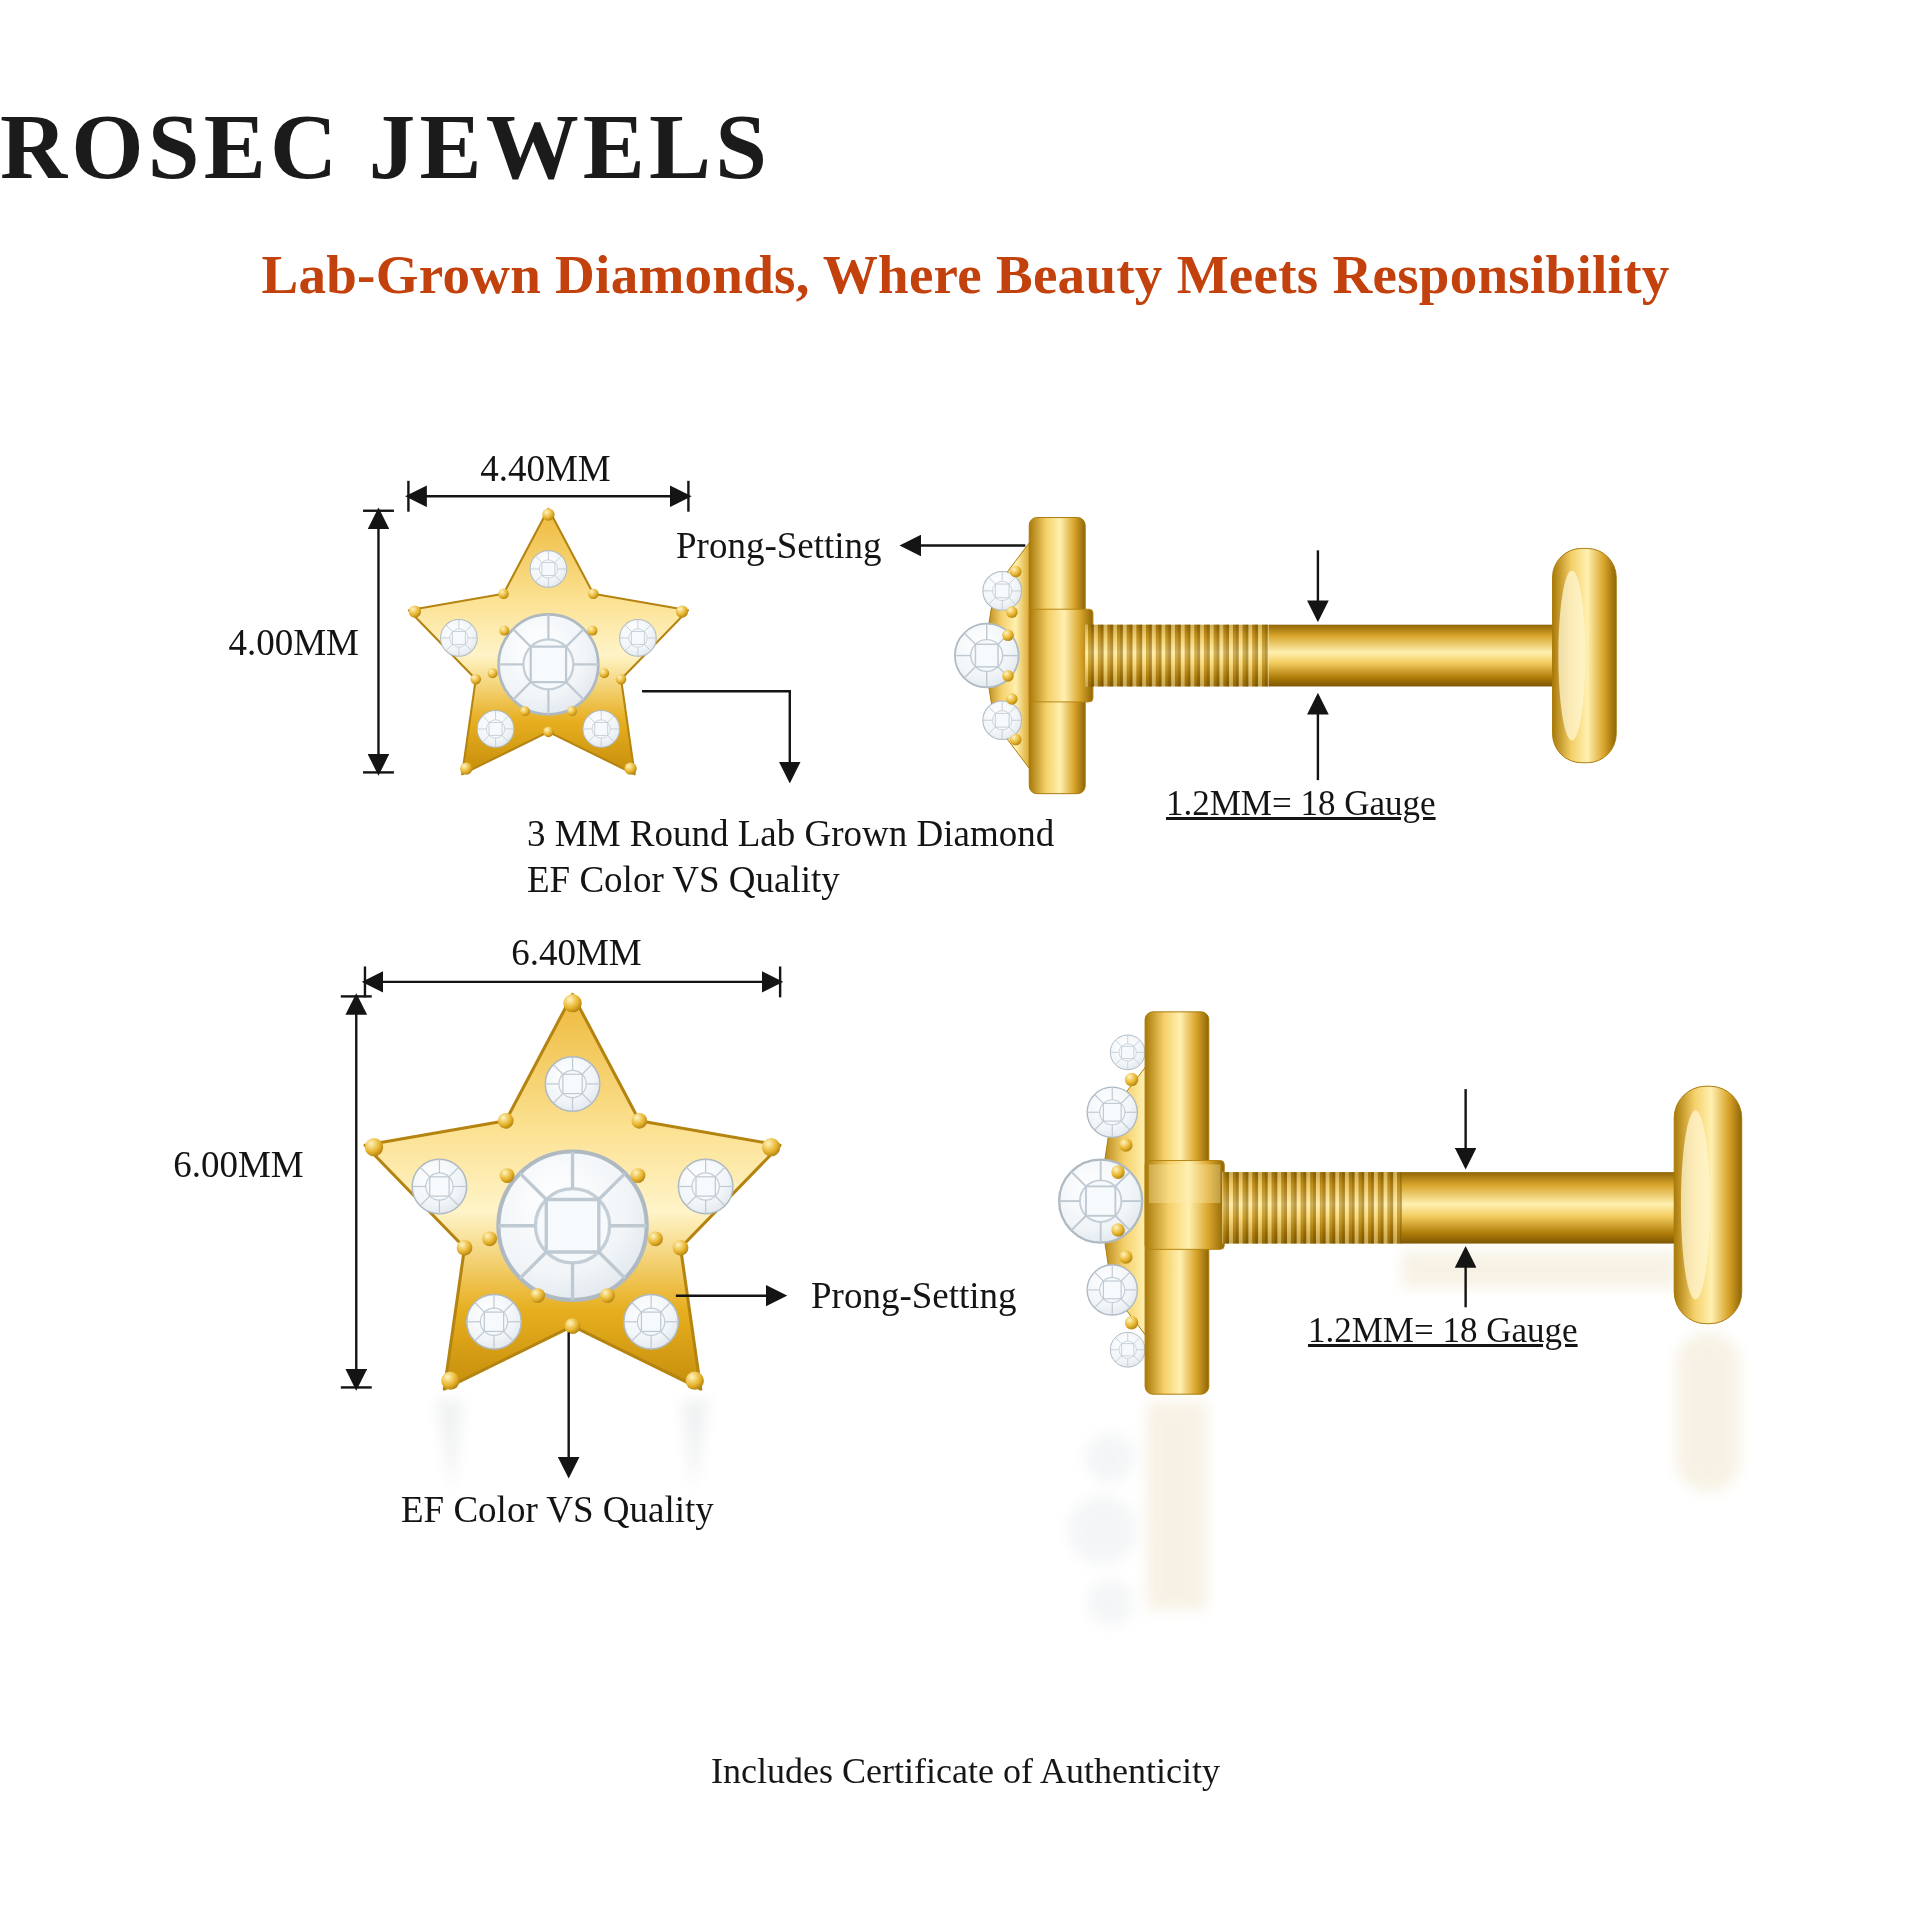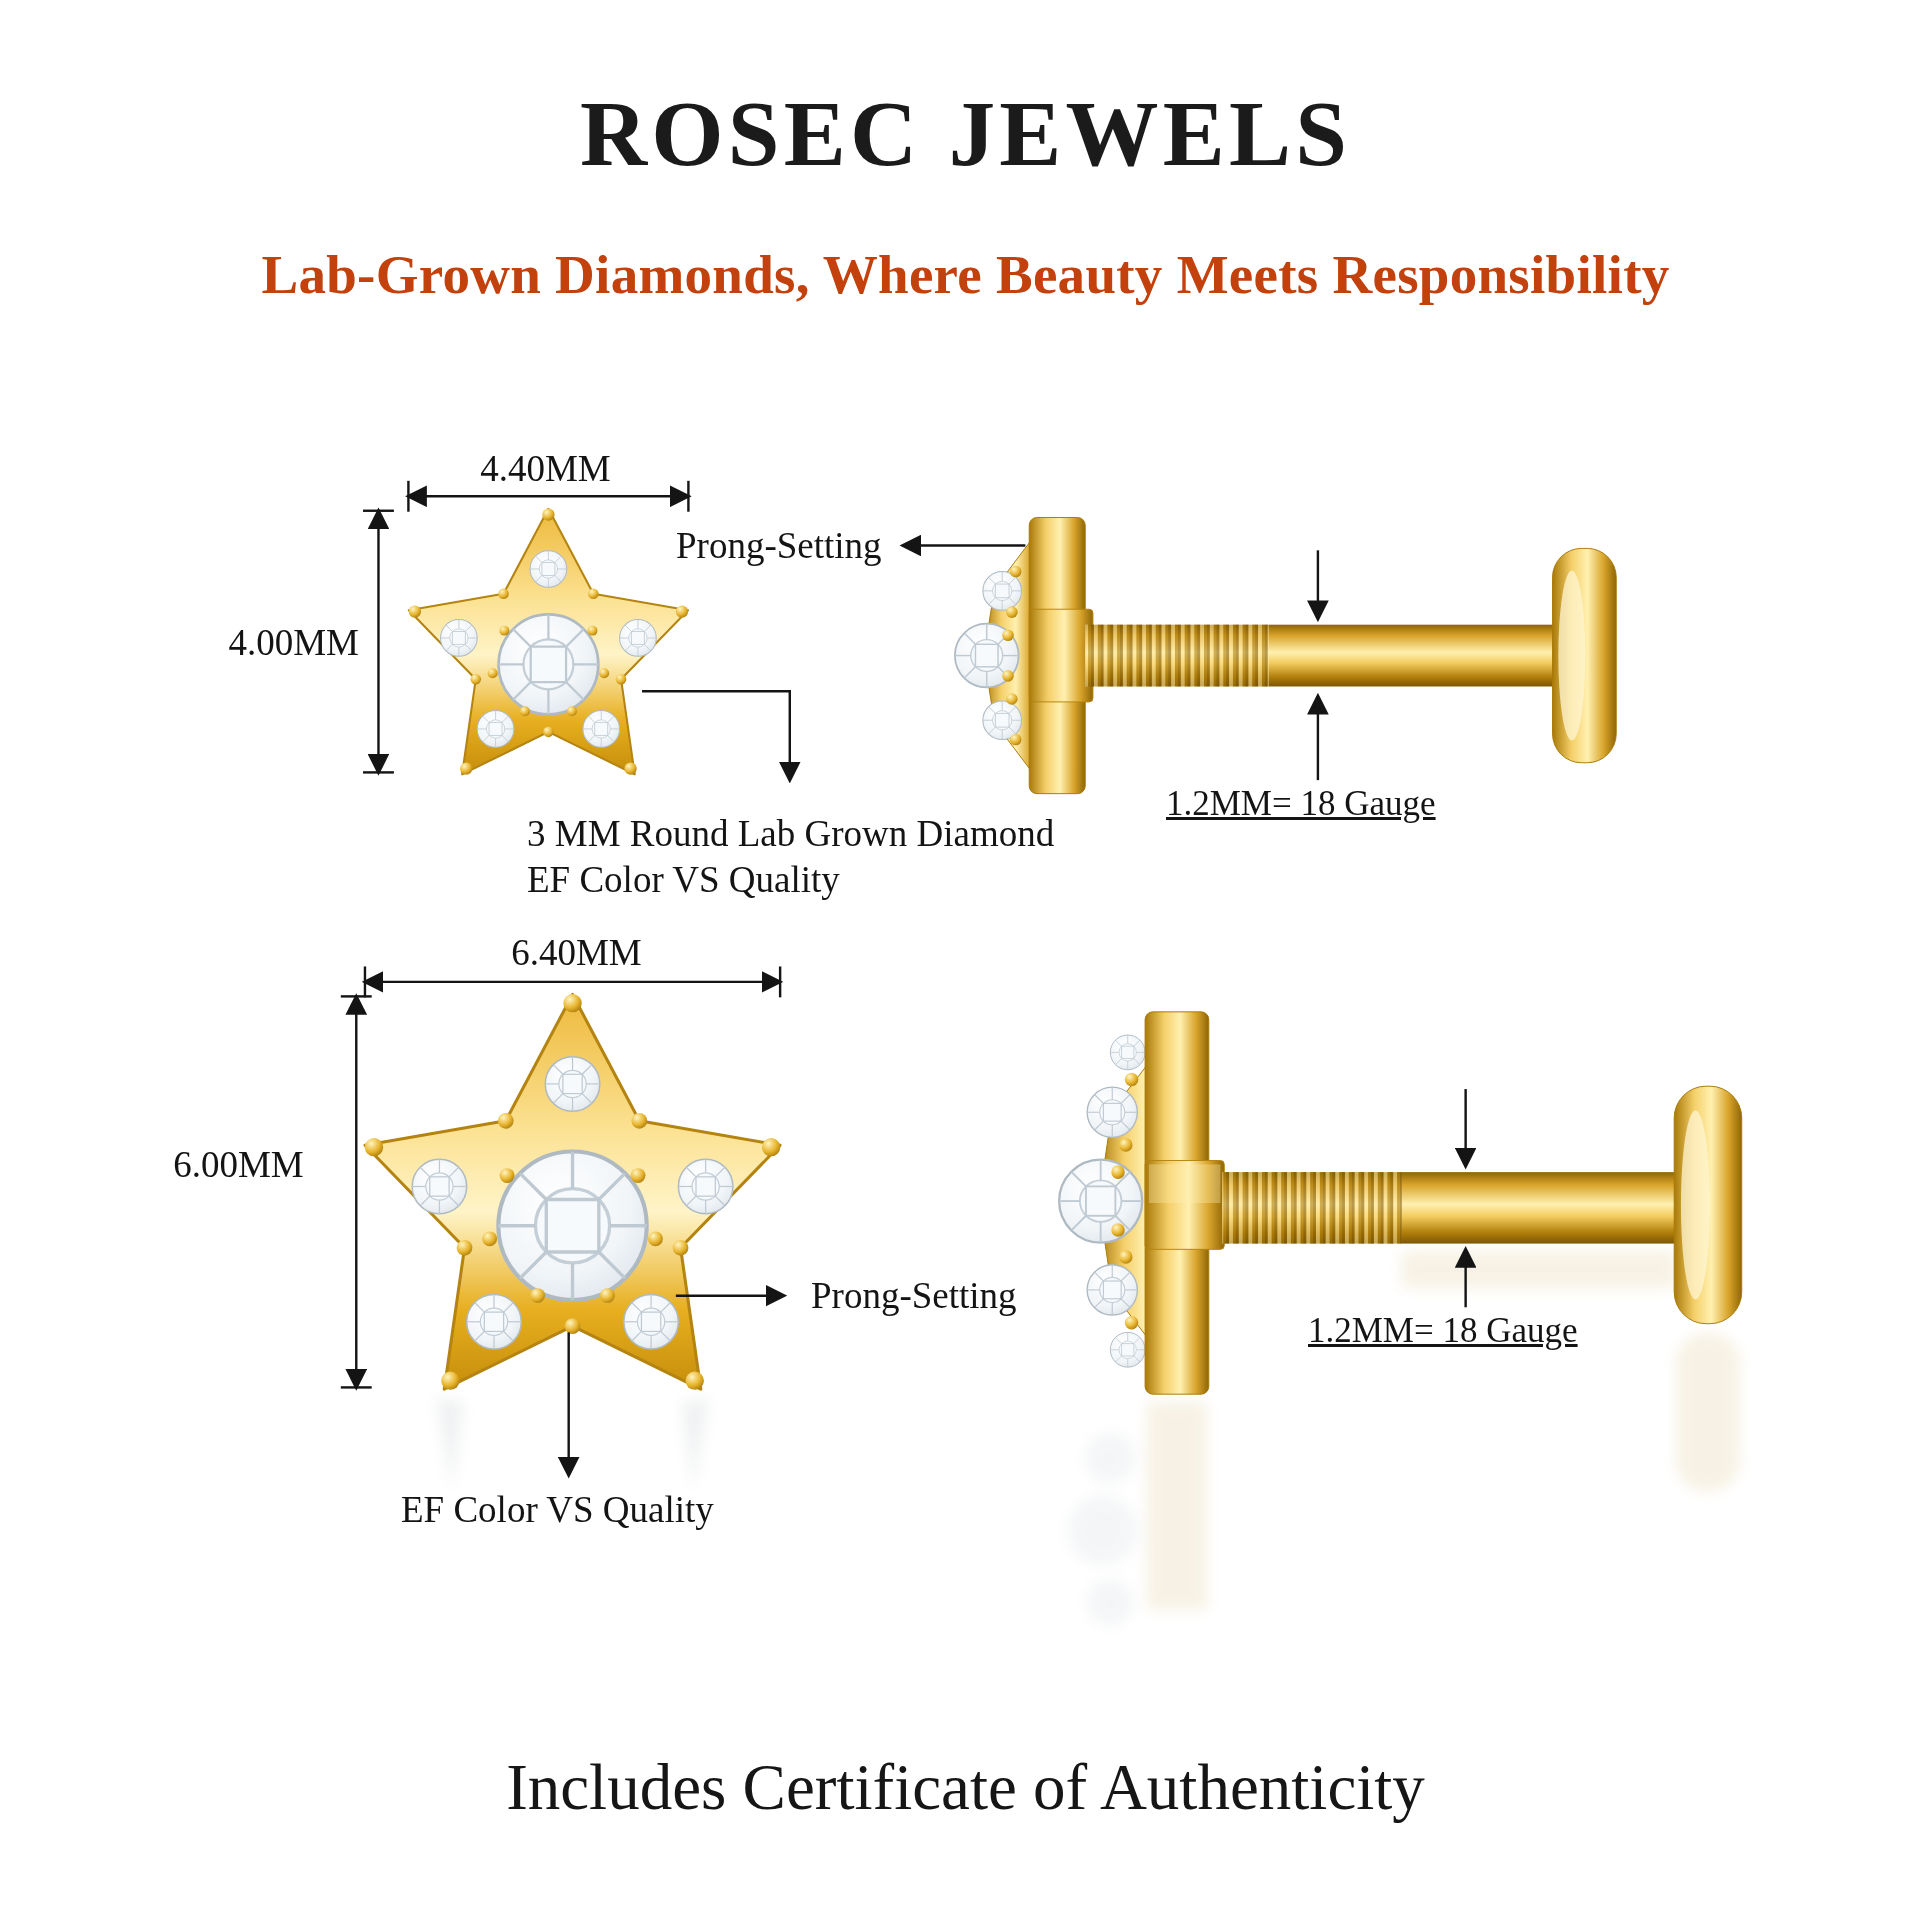--- a/index.html
+++ b/index.html
@@ -6,33 +6,33 @@
   #canvas{
     position:relative;
     width:1931px;height:1931px;
     background:#ffffff;
     font-family:"Liberation Serif","DejaVu Serif",serif;
     color:#141414;
     overflow:hidden;
   }
   .abs{position:absolute;white-space:nowrap;}
   .brand{
-    left:0;right:0;top:80px;text-align:center;
+    left:0;right:0;top:93px;
     font-size:93px;font-weight:700;letter-spacing:0.045em;color:#1b1b1b;
   }
   .tagline{
     left:0;right:0;top:243px;text-align:center;
     font-size:55px;font-weight:600;letter-spacing:0.005em;color:#c2410c;
   }
   .label{font-size:37px;line-height:1.22;}
   .gauge{font-size:35px;text-decoration:underline;}
   .note{font-size:37px;line-height:1.24;white-space:nowrap;}
   .footer{
     left:0;right:0;top:1750px;text-align:center;
-    font-size:65px;color:#161616;
+    font-size:36px;color:#161616;
   }
   svg.scene{position:absolute;left:0;top:0;}
 </style>
 </head>
 <body>
 
 <div id="canvas">
 
   <svg class="scene" width="1931" height="1931" viewBox="0 0 2000 2000" aria-hidden="true">
     <defs>

